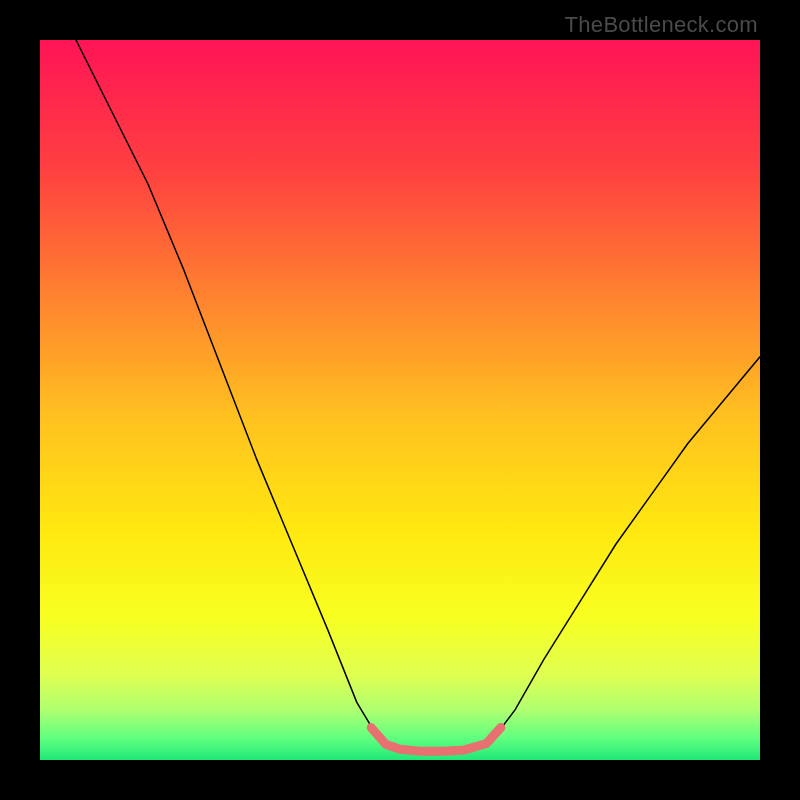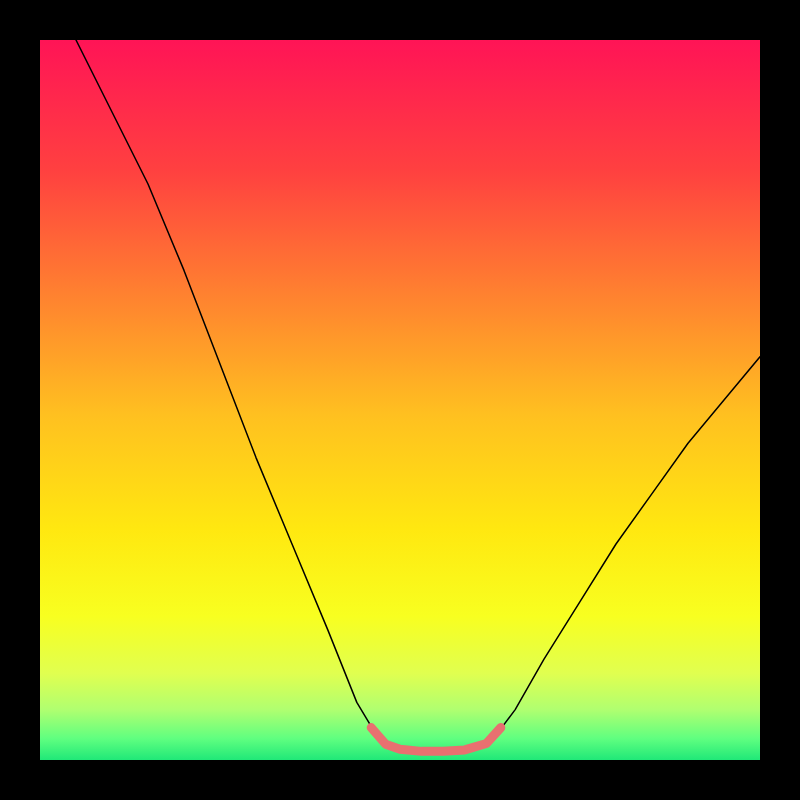--- a/index.html
+++ b/index.html
@@ -33,20 +33,21 @@
     letter-spacing: 0.3px;
   }
   svg {
     display: block;
   }
 </style>
 </head>
 <body>
 
 <div class="chart-container">
+  <div class="watermark">TheBottleneck.com</div>
   <div class="plot-area">
     <svg id="chart-svg" width="720" height="720" viewBox="0 0 720 720">
       <defs>
         <linearGradient id="bg-grad" x1="0" y1="0" x2="0" y2="1">
             <stop offset="0%" stop-color="#ff1456"></stop>
             <stop offset="18%" stop-color="#ff4040"></stop>
             <stop offset="35%" stop-color="#ff8030"></stop>
             <stop offset="52%" stop-color="#ffc020"></stop>
             <stop offset="68%" stop-color="#ffe810"></stop>
             <stop offset="80%" stop-color="#f8ff20"></stop>

